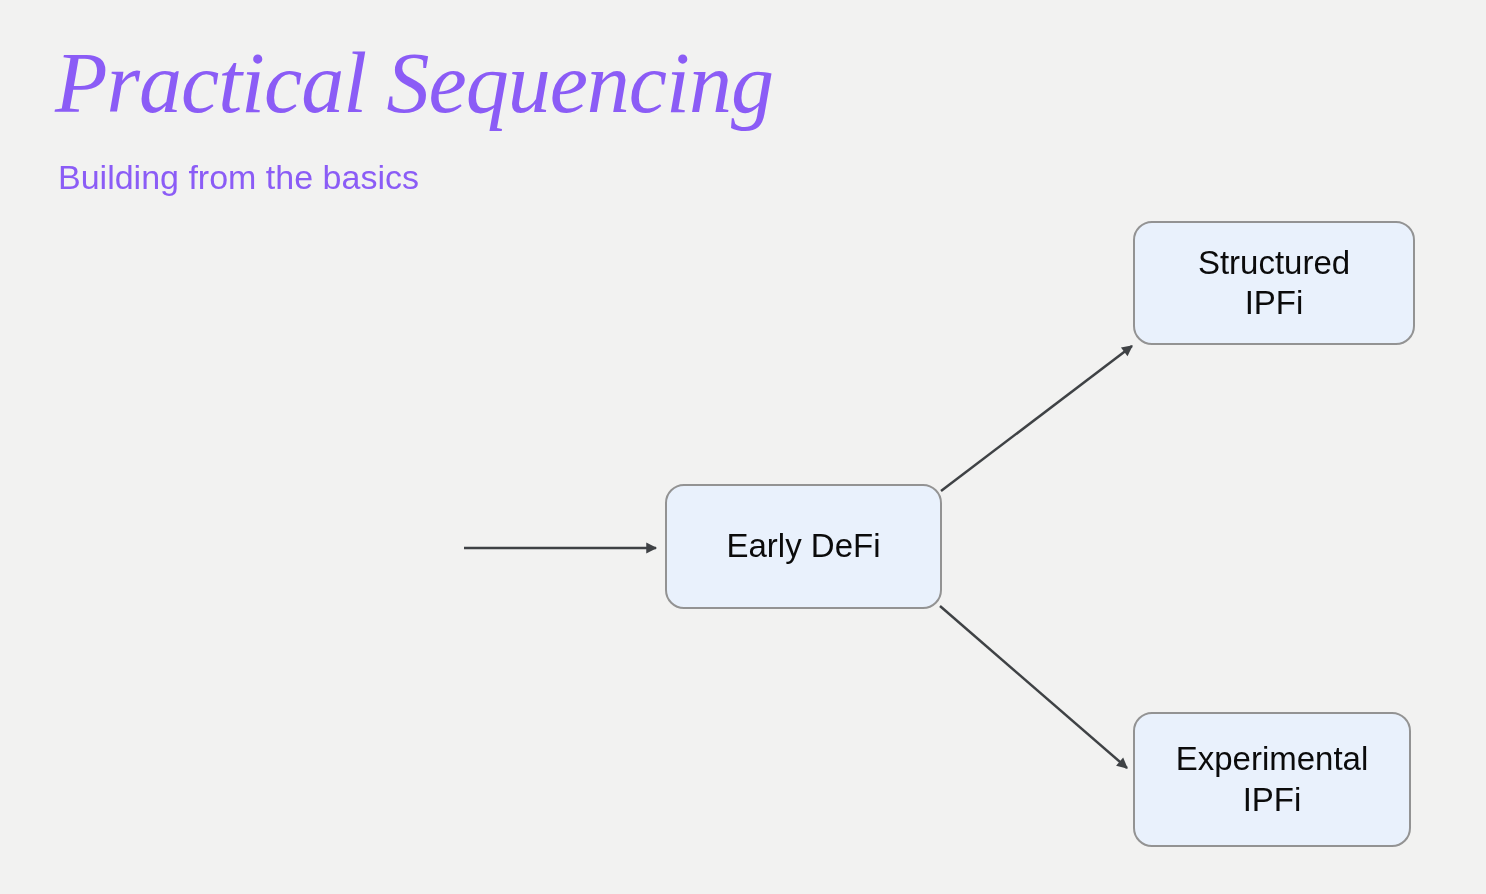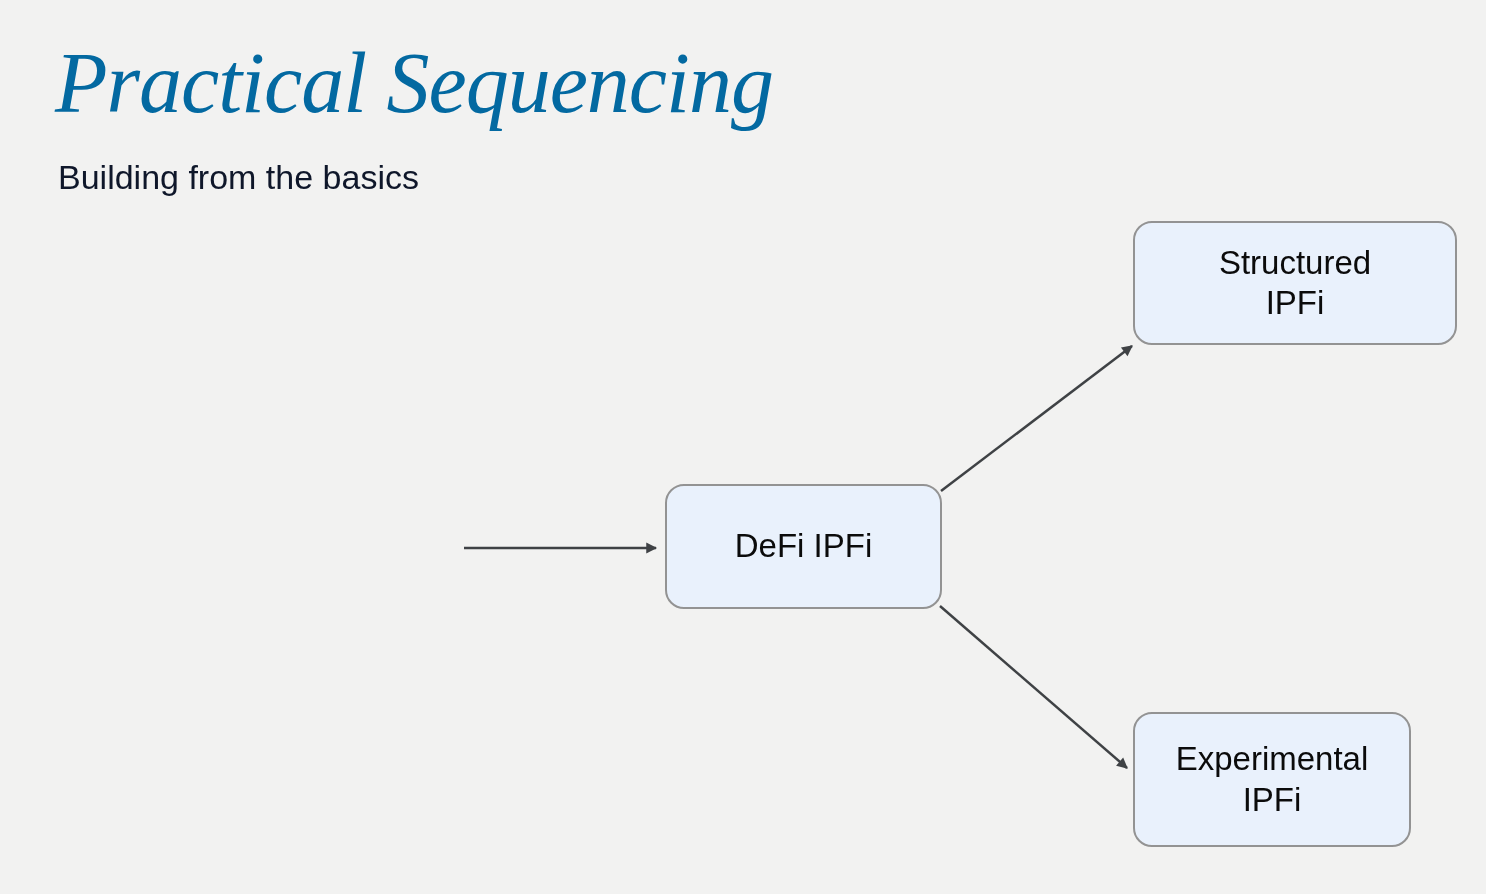--- a/index.html
+++ b/index.html
@@ -17,31 +17,31 @@
   }
   .slide-title {
     position: absolute;
     left: 55px;
     top: 34px;
     font-family: "Liberation Serif", serif;
     font-style: italic;
     font-weight: 400;
     font-size: 86px;
     line-height: 1.15;
-    color: #0369a1;
+    color: #8b5cf6;
     letter-spacing: -1px;
     white-space: nowrap;
   }
   .slide-subtitle {
     position: absolute;
     left: 58px;
     top: 158px;
     font-size: 34px;
     font-weight: 400;
-    color: #0f172a;
+    color: #8b5cf6;
     white-space: nowrap;
   }
   .edges-layer {
     position: absolute;
     left: 0;
     top: 0;
     width: 1486px;
     height: 894px;
     pointer-events: none;
   }
@@ -54,21 +54,21 @@
     align-items: center;
     justify-content: center;
     text-align: center;
     font-size: 33px;
     line-height: 1.22;
     color: #0b0b0b;
     white-space: pre-line;
   }
   .node-core-defi        { left: 186px;  top: 484px; width: 277px; height: 125px; }
   .node-early-ipfi       { left: 665px;  top: 484px; width: 277px; height: 125px; }
-  .node-structured-ipfi  { left: 1133px; top: 221px; width: 324px; height: 124px; }
+  .node-structured-ipfi  { left: 1133px; top: 221px; width: 282px; height: 124px; }
   .node-experimental-ipfi{ left: 1133px; top: 712px; width: 278px; height: 135px; }
 </style>
 </head>
 <body>
 
 <div class="slide">
 
   <h1 class="slide-title">Practical Sequencing</h1>
 
   <div class="slide-subtitle">Building from the basics</div>
@@ -79,21 +79,21 @@
         <path d="M1,1 L11,6 L1,11 Z" fill="#3f4245"></path>
       </marker>
     </defs>
     <line x1="464" y1="548" x2="656" y2="548" stroke="#3f4245" stroke-width="2.5" marker-end="url(#arrowhead)"></line>
     <line x1="941" y1="491" x2="1132" y2="346" stroke="#3f4245" stroke-width="2.5" marker-end="url(#arrowhead)"></line>
     <line x1="940" y1="606" x2="1127" y2="768" stroke="#3f4245" stroke-width="2.5" marker-end="url(#arrowhead)"></line>
   </svg>
 
 
   <div class="node node-early-ipfi">
-    <span>DeFi IPFi</span>
+    <span>Early DeFi</span>
   </div>
 
   <div class="node node-structured-ipfi">
     <span>Structured
 IPFi</span>
   </div>
 
   <div class="node node-experimental-ipfi">
     <span>Experimental
 IPFi</span>

